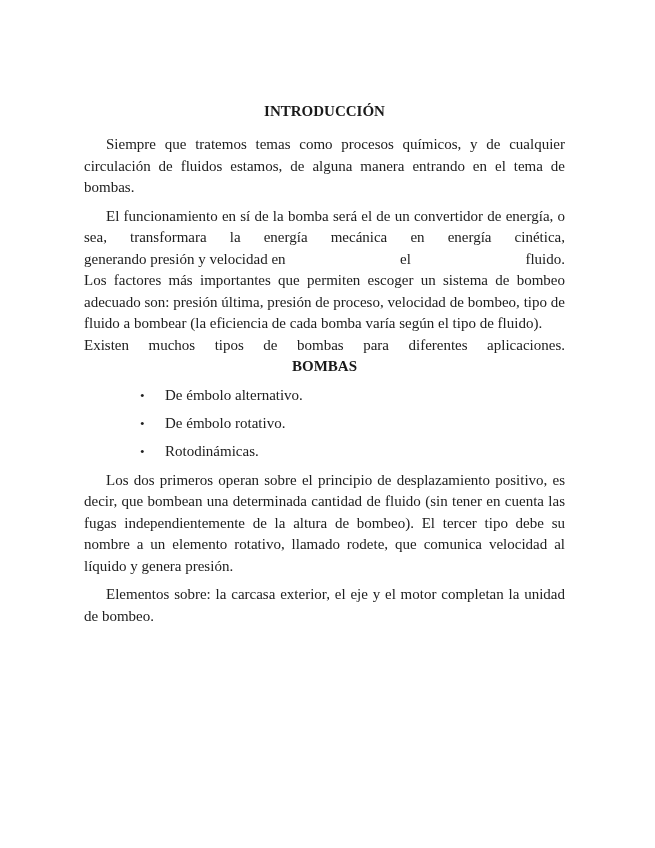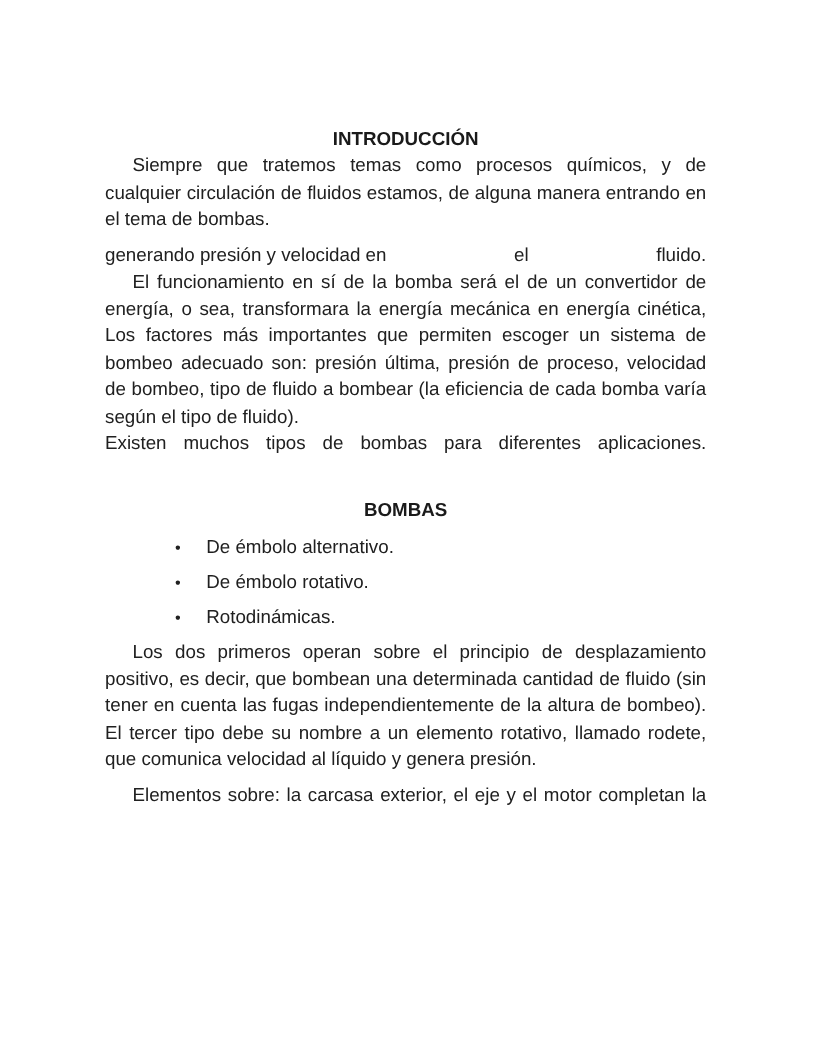--- a/index.html
+++ b/index.html
@@ -6,46 +6,45 @@
     margin: 0;
     padding: 0;
     background: #ffffff;
   }
   .page {
     position: relative;
     width: 655px;
     height: 644px;
     background: #ffffff;
     overflow: hidden;
-    font-family: Liberation Sans, sans-serif;
+    font-family: Liberation Serif, serif;
     font-size: 15px;
     color: #202020;
   }
   .content {
     position: absolute;
     left: 84px;
     top: 101px;
     width: 481px;
   }
   .heading {
     margin: 0;
     font-size: 15px;
     font-weight: bold;
     line-height: 21px;
     text-align: center;
     color: #1a1a1a;
   }
   .heading.bombas {
-    margin-top: 32px;
   }
   .para {
     margin: 7px 0 0 0;
   }
   .para.after-heading {
-    margin-top: 0;
+    margin-top: 12px;
   }
   .seg {
     text-align: justify;
     line-height: 21.5px;
   }
   .seg.indent {
     text-indent: 22px;
   }
   .seg.jlast {
     text-align-last: justify;
@@ -80,26 +79,26 @@
 <div class="page">
   <div class="content">
 
     <h2 class="heading">INTRODUCCIÓN</h2>
 
     <div class="para after-heading">
       <div class="seg indent">Siempre que tratemos temas como procesos químicos, y de cualquier circulación de fluidos estamos, de alguna manera entrando en el tema de bombas.</div>
     </div>
 
     <div class="para">
+      <div class="seg indent jlast">El funcionamiento en sí de la bomba será el de un convertidor de energía, o sea, transformara la energía mecánica en energía cinética,</div>
       <div class="seg spread">
         <span>generando presión y velocidad en</span>
         <span>el</span>
         <span>fluido.</span>
       </div>
-      <div class="seg indent jlast">El funcionamiento en sí de la bomba será el de un convertidor de energía, o sea, transformara la energía mecánica en energía cinética,</div>
       <div class="seg">Los factores más importantes que permiten escoger un sistema de bombeo adecuado son: presión última, presión de proceso, velocidad de bombeo, tipo de fluido a bombear (la eficiencia de cada bomba varía según el tipo de fluido).</div>
       <div class="seg jlast">Existen muchos tipos de bombas para diferentes aplicaciones.</div>
     </div>
 
     <h2 class="heading bombas">BOMBAS</h2>
 
 
     <ul class="bullets">
       <li>
         <span class="dot">•</span>

